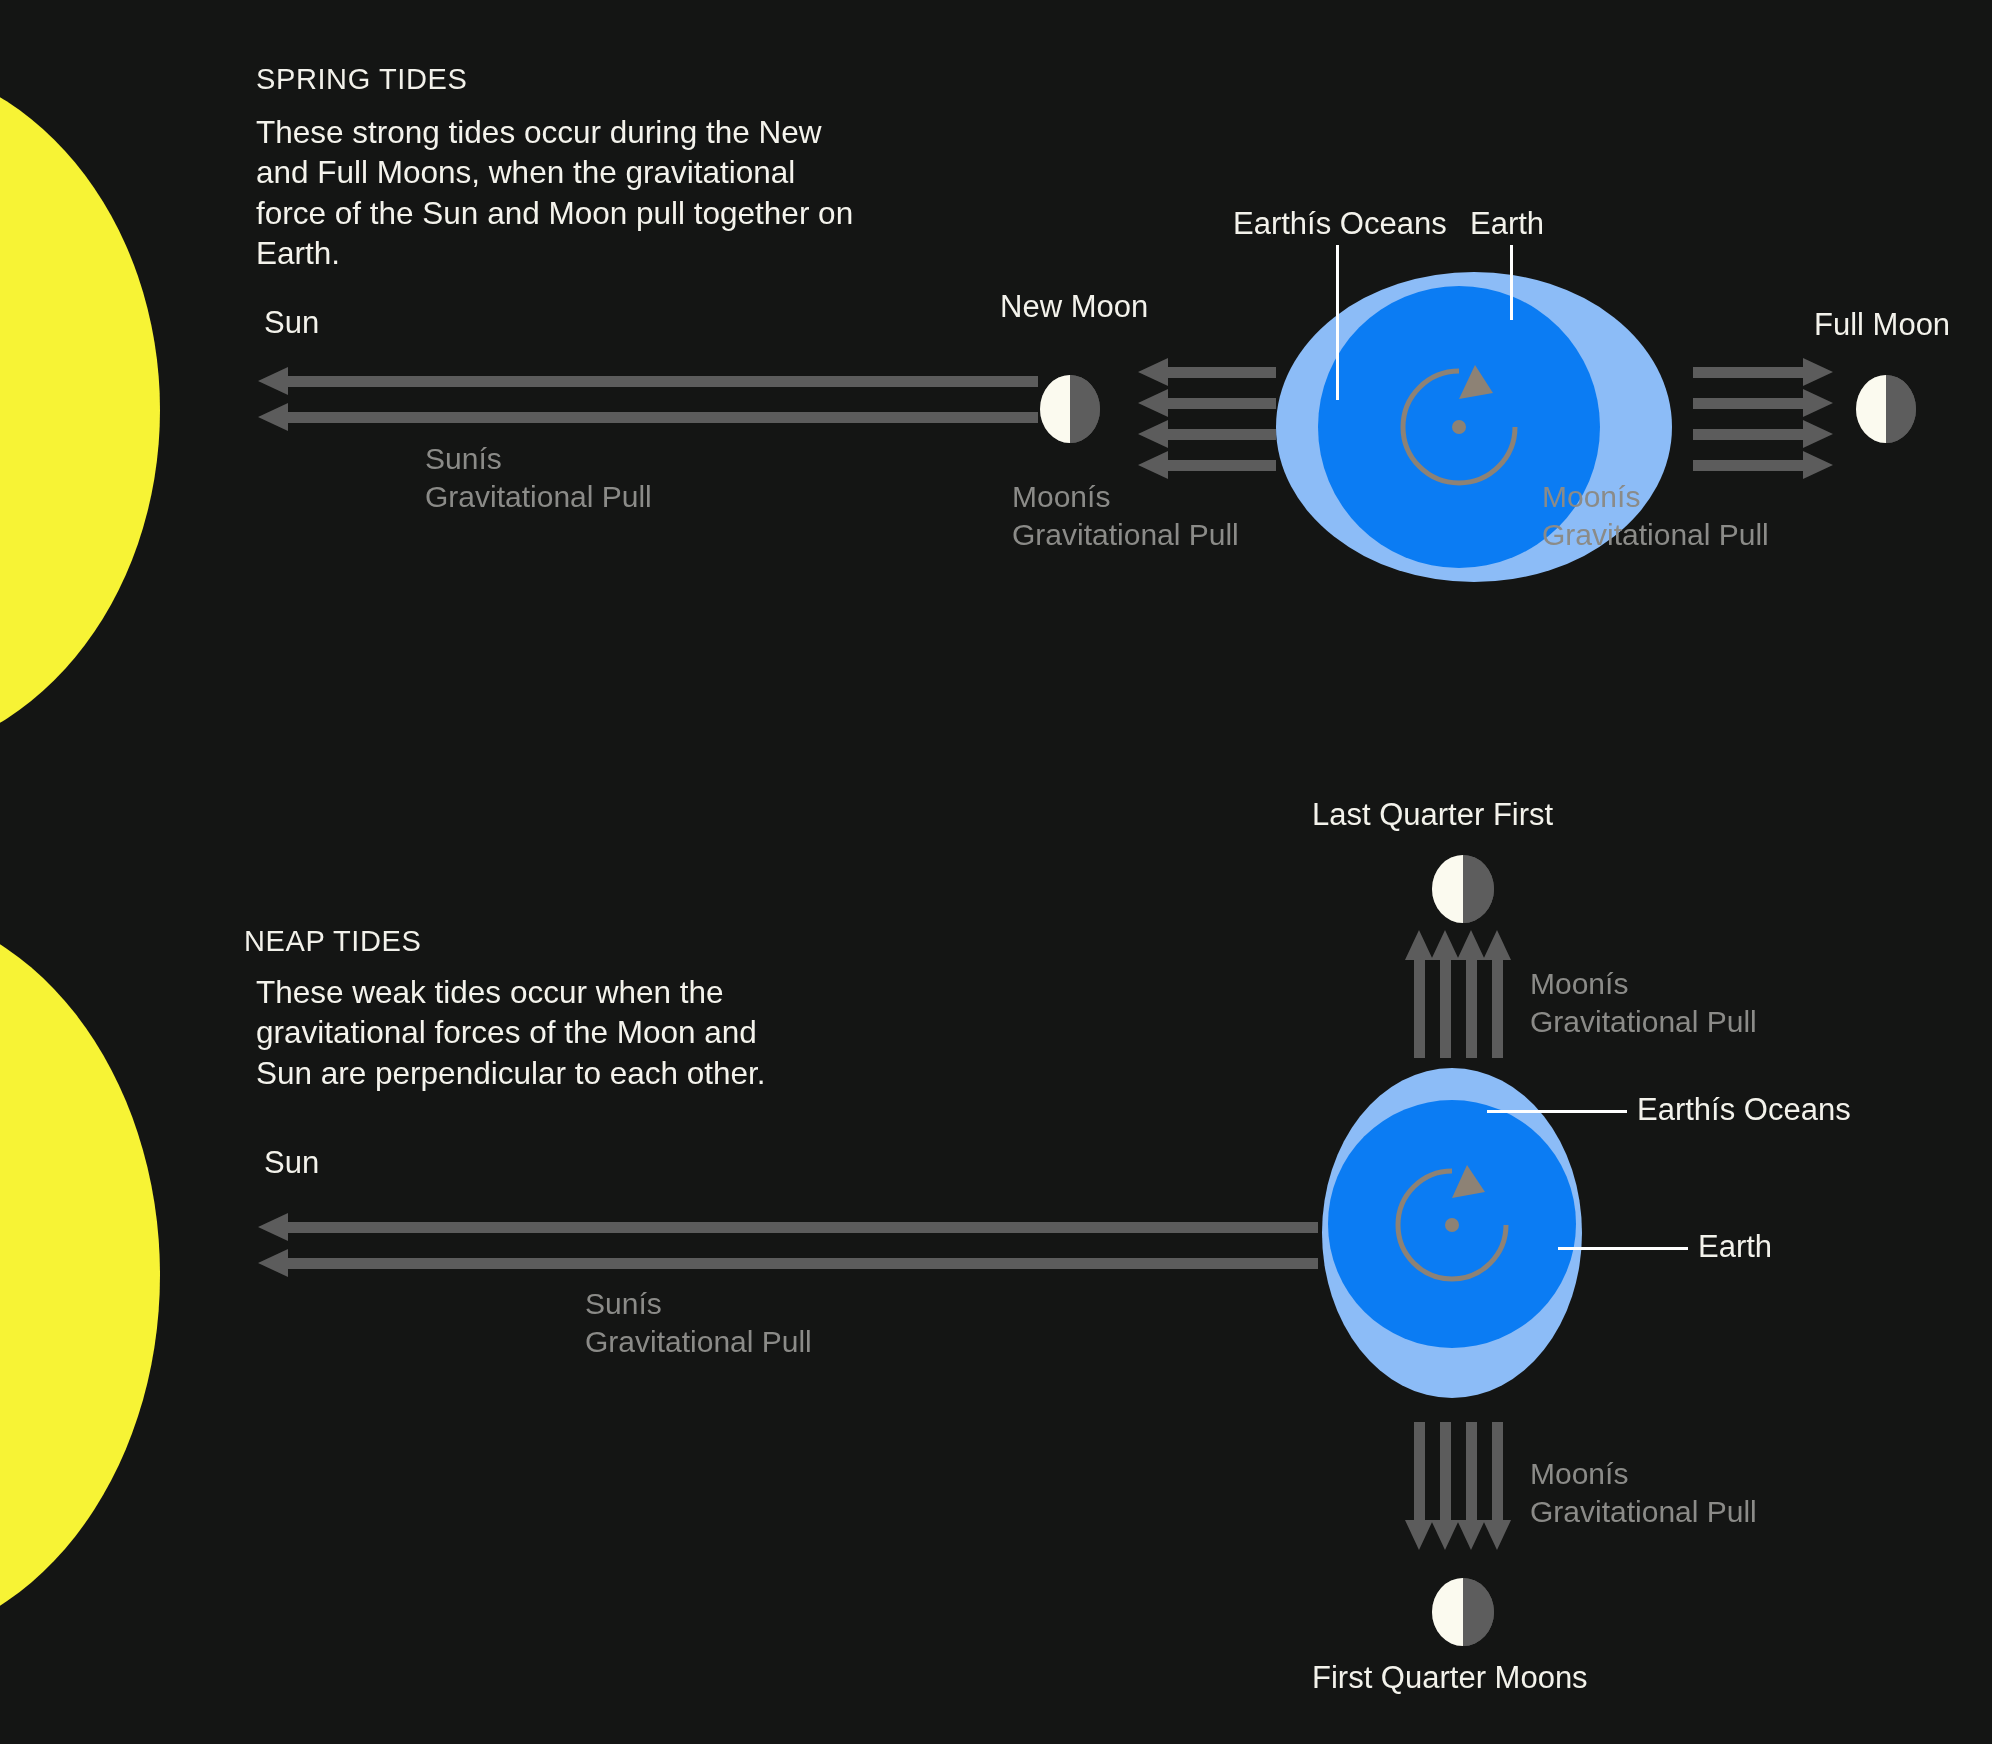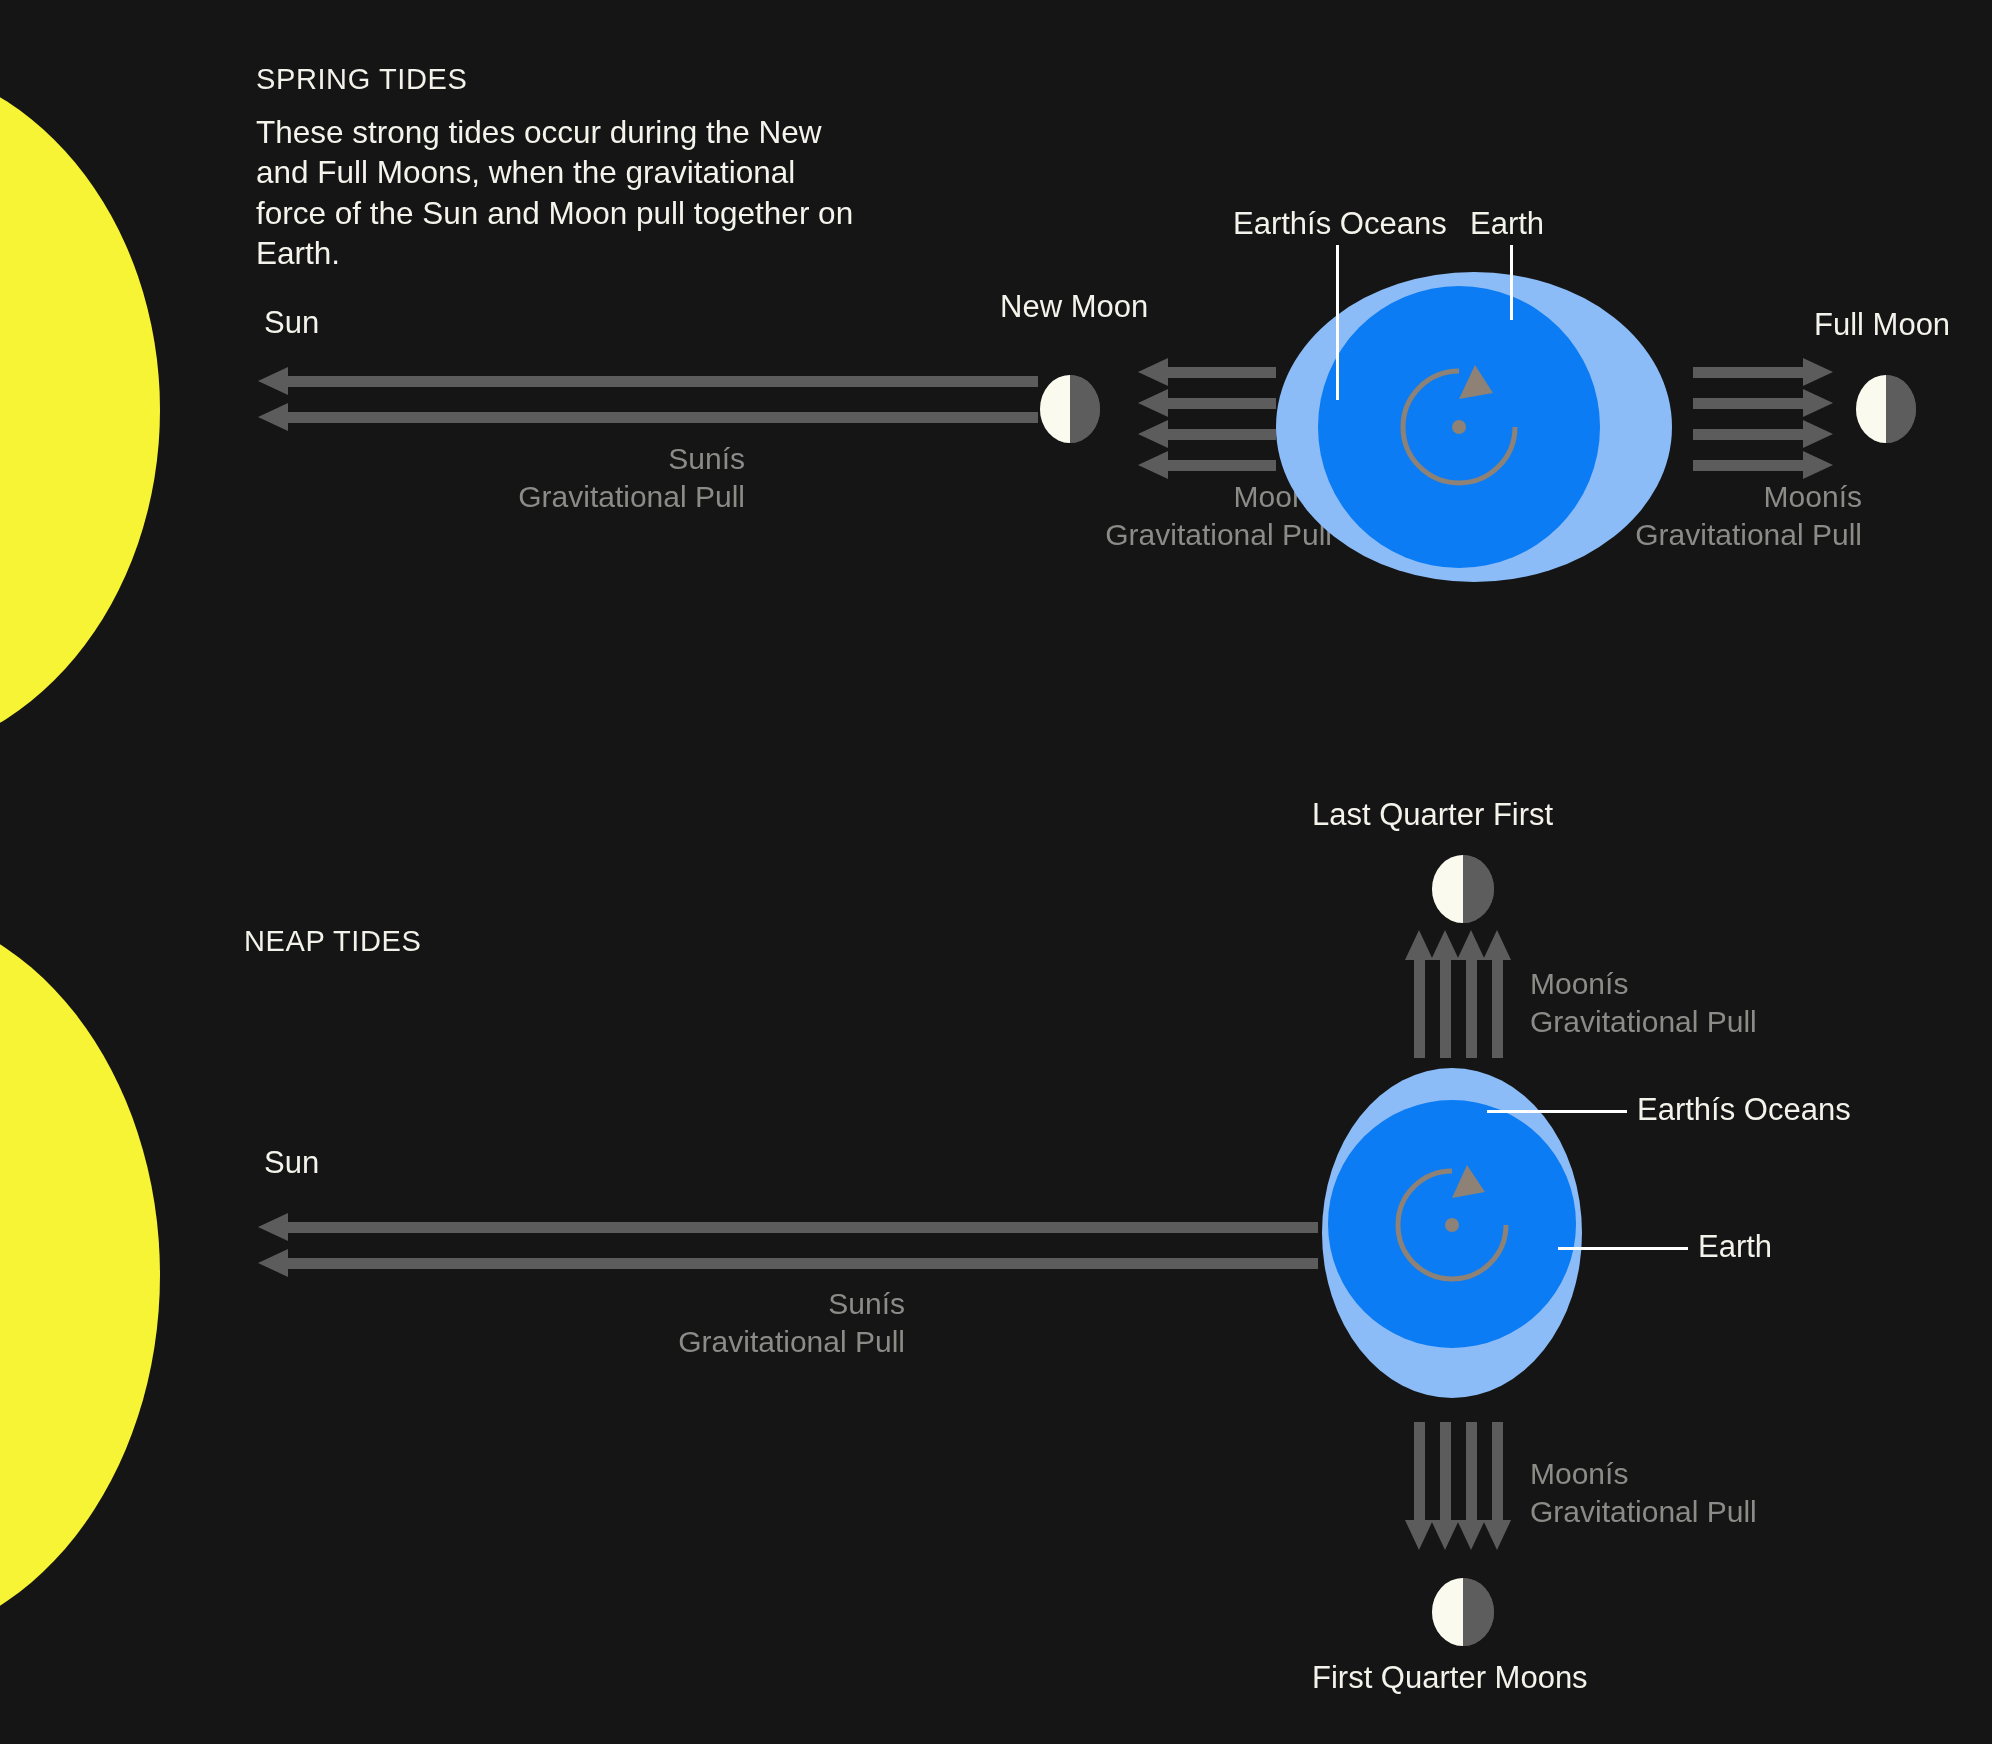--- a/index.html
+++ b/index.html
@@ -26,21 +26,21 @@
   }
   .para{
     position:absolute;color:#f4f3ec;font-size:31.5px;line-height:1.28;
     font-weight:400;
   }
   .body-label{
     position:absolute;color:#f3f2eb;font-size:31px;white-space:nowrap;font-weight:400;
   }
   .pull-label{
     position:absolute;color:#8b8b88;font-size:30px;line-height:1.25;
-    text-align:right;font-weight:400;
+    text-align:left;font-weight:400;
   }
   .pull-label.left-al{text-align:left;}
 
   
   .earth-wrap{position:absolute;}
   .ocean{
     position:absolute;background:#8cbcf7;border-radius:50%;
   }
   .earth-core{
     position:absolute;background:#0b7cf3;border-radius:50%;
@@ -187,20 +187,21 @@
 
   <div class="pull-label" style="left:1542px; top:478px; width:320px;">
     <div>Moonís</div>
     <div>Gravitational Pull</div>
   </div>
 
   <div class="sun sun-bot"></div>
 
   <div class="heading" style="left:244px; top:925px;">NEAP TIDES</div>
 
+  <div class="para" style="left:256px; top:972px; width:540px;">These weak tides occur when the gravitational forces of the Moon and Sun are perpendicular to each other.</div>
 
   <div class="body-label" style="left:264px; top:1145px;">Sun</div>
 
   <div class="arrow-h" style="left:258px; top:1222px; width:1060px;">
     <div class="headL"></div>
       <div class="shaft" style="left:28px; right:0;"></div>
   </div>
   <div class="arrow-h" style="left:258px; top:1258px; width:1060px;">
     <div class="headL"></div>
       <div class="shaft" style="left:28px; right:0;"></div>

